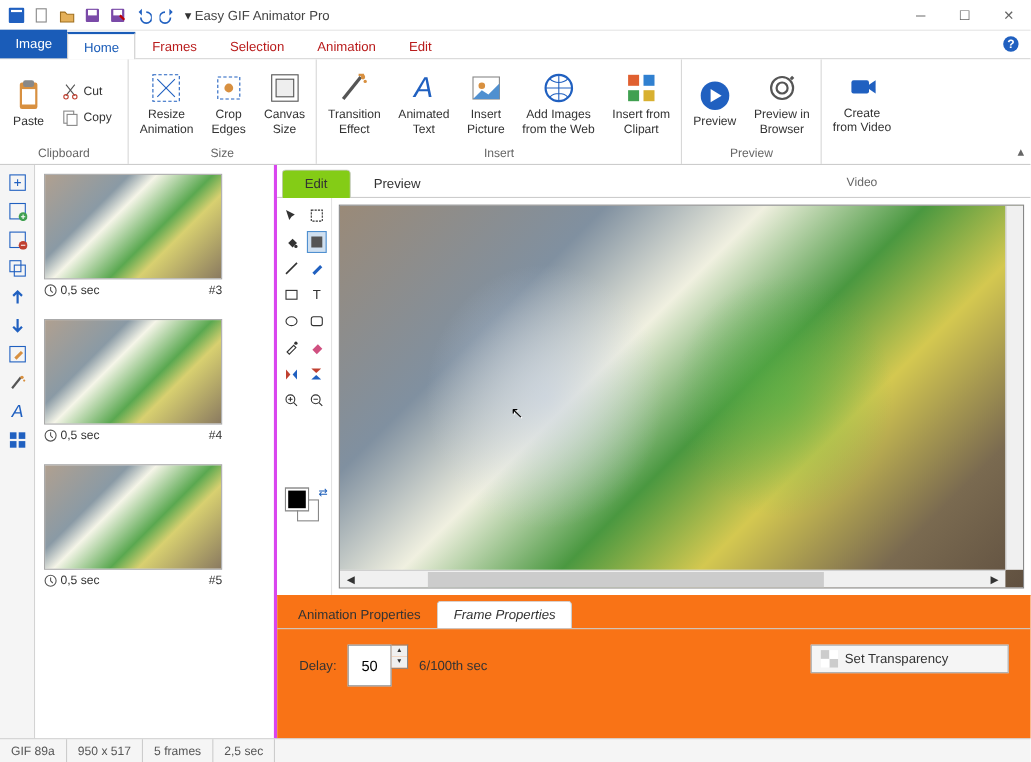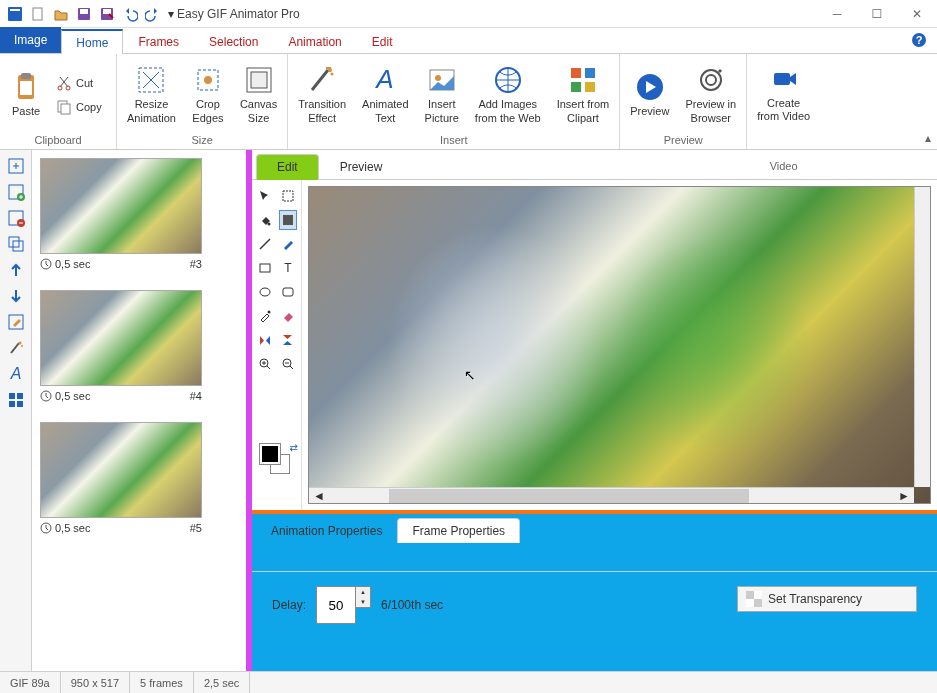--- a/index.html
+++ b/index.html
@@ -29,21 +29,21 @@
 .ribbon-icon-lg { width: 32px; height: 32px; margin-bottom: 2px; }
 .ribbon-btn-sm { display: flex; align-items: center; gap: 4px; padding: 2px 4px; cursor: pointer; font-size: 11px; width: 60px; height: 22px; }
 .ribbon-col { display: flex; flex-direction: column; gap: 2px; justify-content: center; }
 .ribbon-collapse { position: absolute; right: 6px; bottom: 4px; cursor: pointer; color: #666; }
 
 
 .main { display: flex; height: calc(693px - 28px - 26px - 96px - 22px); }
 .side-toolbar { width: 32px; background: #f5f5f5; border-right: 1px solid #d0d0d0; display: flex; flex-direction: column; padding-top: 4px; gap: 2px; }
 .side-btn { width: 28px; height: 24px; margin: 0 auto; display: flex; align-items: center; justify-content: center; cursor: pointer; }
 
-.frame-list { width: 220px; background: #fff; padding: 8px; overflow-y: auto; border-right: 6px solid #d946ef; text-align: right; }
+.frame-list { width: 220px; background: #fff; padding: 8px; overflow-y: auto; border-right: 3px solid #d946ef; text-align: right; }
 .frame-item { margin-bottom: 20px; }
 .frame-thumb { width: 162px; height: 96px; border: 1px solid #aaa; background: linear-gradient(135deg, #b0a090 0%, #8a9aa5 30%, #f5f5e8 40%, #5aa850 60%, #d8d070 70%, #8a7a60 100%); position: relative; }
 .frame-info { display: flex; justify-content: space-between; width: 162px; padding-top: 4px; font-size: 11px; color: #333; align-items: center; }
 .frame-time { display: flex; align-items: center; gap: 3px; }
 
 
 .editor-area { flex: 1; display: flex; flex-direction: column; background: #f8f8f8; }
 .editor-tabs { display: flex; background: #fff; border-bottom: 1px solid #ccc; padding-top: 4px; padding-left: 4px; }
 .editor-tab { padding: 5px 20px; border: 1px solid transparent; border-bottom: none; cursor: pointer; font-size: 12px; }
 .editor-tab.active { border-color: #ccc; background: #84cc16; border-top-left-radius: 4px; border-top-right-radius: 4px; margin-bottom: -1px; }
@@ -60,25 +60,25 @@
 
 .canvas-area { flex: 1; background: #fff; padding: 6px; display: flex; flex-direction: column; }
 .canvas-viewport { flex: 1; border: 1px solid #888; position: relative; overflow: hidden; background: linear-gradient(135deg, #9a8a78 0%, #8090a0 25%, #f0f0e0 40%, #4a9840 55%, #d4c850 68%, #7a6a50 85%, #605040 100%); }
 .canvas-viewport::before { content: ""; position: absolute; left: 0; top: 0; right: 0; bottom: 0; background: radial-gradient(ellipse 180px 200px at 30% 50%, rgba(200,210,225,0.7) 0%, transparent 60%), radial-gradient(ellipse 180px 200px at 65% 50%, rgba(90,180,70,0.6) 0%, transparent 55%); }
 .canvas-scroll-v { position: absolute; right: 0; top: 0; width: 16px; height: calc(100% - 16px); background: #f0f0f0; border-left: 1px solid #ccc; }
 .canvas-scroll-h { position: absolute; bottom: 0; left: 0; height: 16px; width: calc(100% - 16px); background: #f0f0f0; border-top: 1px solid #ccc; display: flex; align-items: center; }
 .scroll-thumb-h { height: 14px; background: #ccc; width: 360px; margin-left: 60px; }
 .cursor-ptr { position: absolute; left: 155px; top: 180px; font-size: 14px; color: #000; text-shadow: 1px 1px 0 #fff; }
 
 
-.props-panel { border-top: 4px solid #f97316; background: #0ea5e9; }
+.props-panel { border-top: 1px solid #f97316; background: #f97316; }
 .props-tabs { display: flex; padding-top: 4px; padding-left: 4px; }
 .props-tab { padding: 5px 14px; border: 1px solid transparent; border-bottom: none; cursor: pointer; font-size: 12px; }
-.props-tab.active { border-color: #ccc; background: #fff; border-top-left-radius: 4px; border-top-right-radius: 4px; }
-.props-content { padding: 14px 20px; display: flex; align-items: flex-start; border-top: 1px solid #ccc; height: 100px; margin-top: 28px; }
+.props-tab.active { border-color: #ccc; background: #fff; border-top-left-radius: 4px; border-top-right-radius: 4px; font-style: italic; }
+.props-content { padding: 14px 20px; display: flex; align-items: flex-start; border-top: 1px solid #ccc; height: 100px; }
 .prop-left { display: flex; align-items: center; gap: 10px; }
 .prop-input { width: 40px; height: 38px; border: 1px solid #888; text-align: center; }
 .spinner { display: inline-flex; flex-direction: column; border: 1px solid #888; border-left: none; height: 22px; }
 .spin-btn { width: 14px; height: 10px; font-size: 6px; display: flex; align-items: center; justify-content: center; cursor: pointer; background: #f0f0f0; }
 .prop-buttons { margin-left: auto; display: flex; flex-direction: column; gap: 8px; }
 .prop-btn { width: 180px; height: 26px; border: 1px solid #aaa; background: #f5f5f5; display: flex; align-items: center; padding: 0 8px; gap: 6px; cursor: pointer; font-size: 12px; }
 
 
 .statusbar { height: 22px; background: #f5f5f5; border-top: 1px solid #d0d0d0; display: flex; align-items: center; font-size: 11px; color: #555; }
 .status-cell { padding: 0 10px; border-right: 1px solid #ccc; height: 100%; display: flex; align-items: center; }

